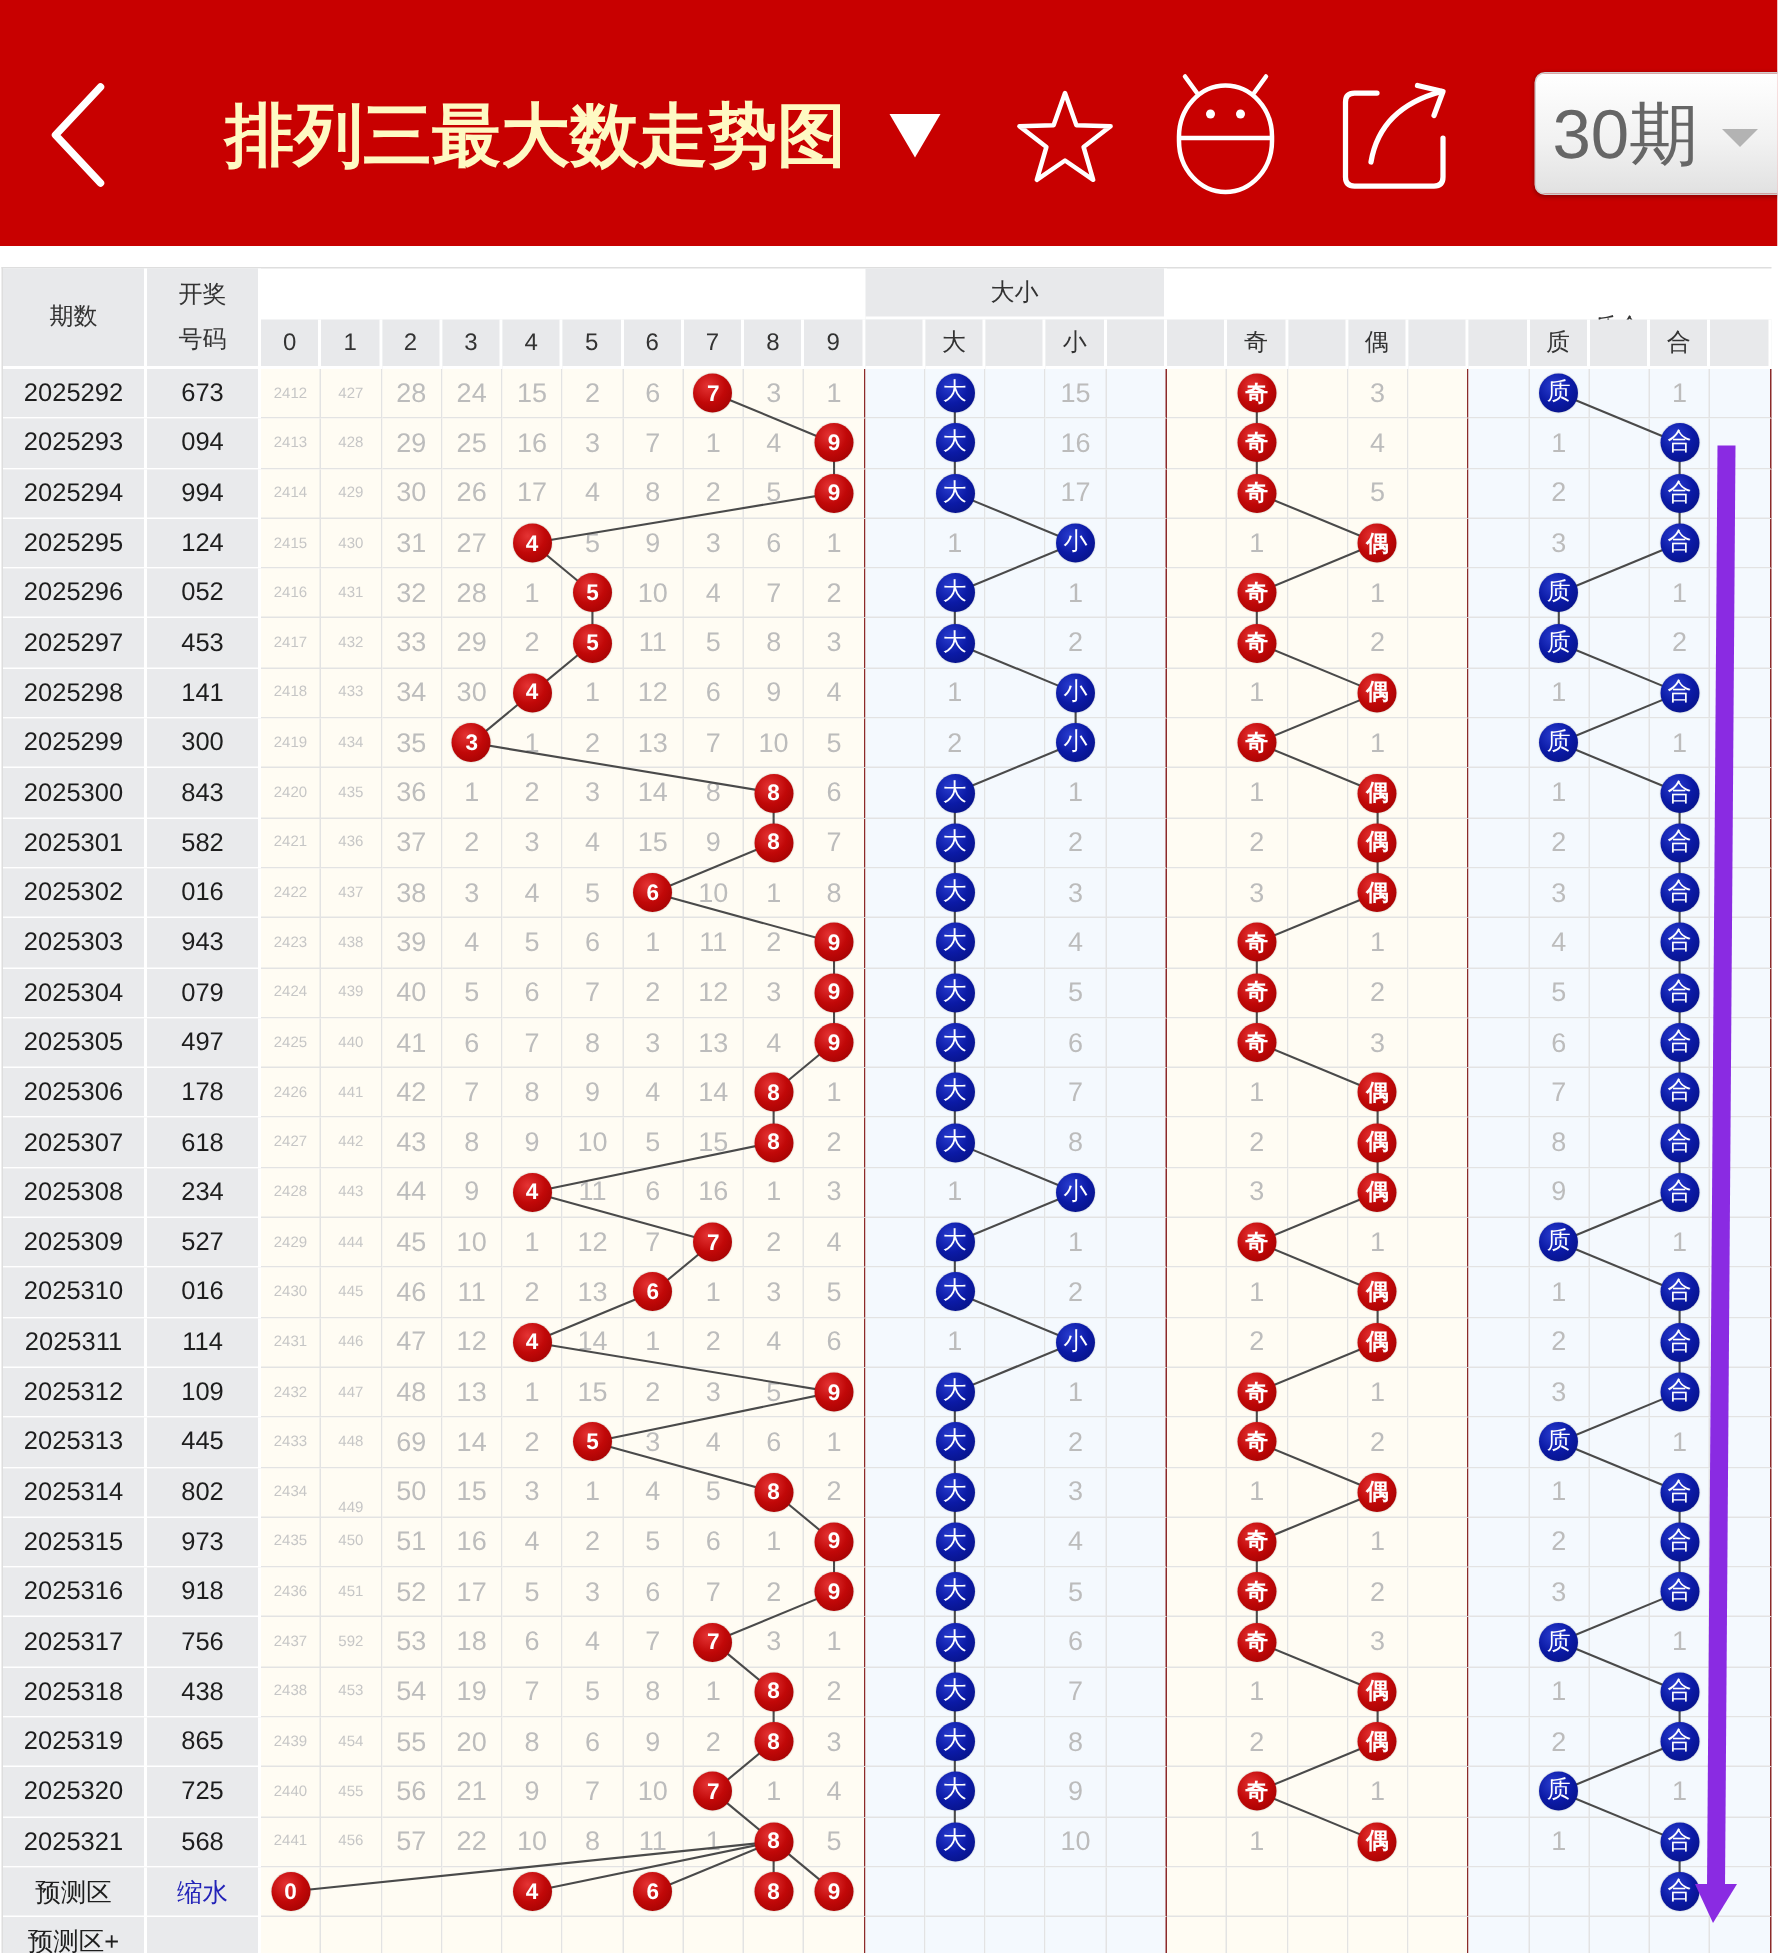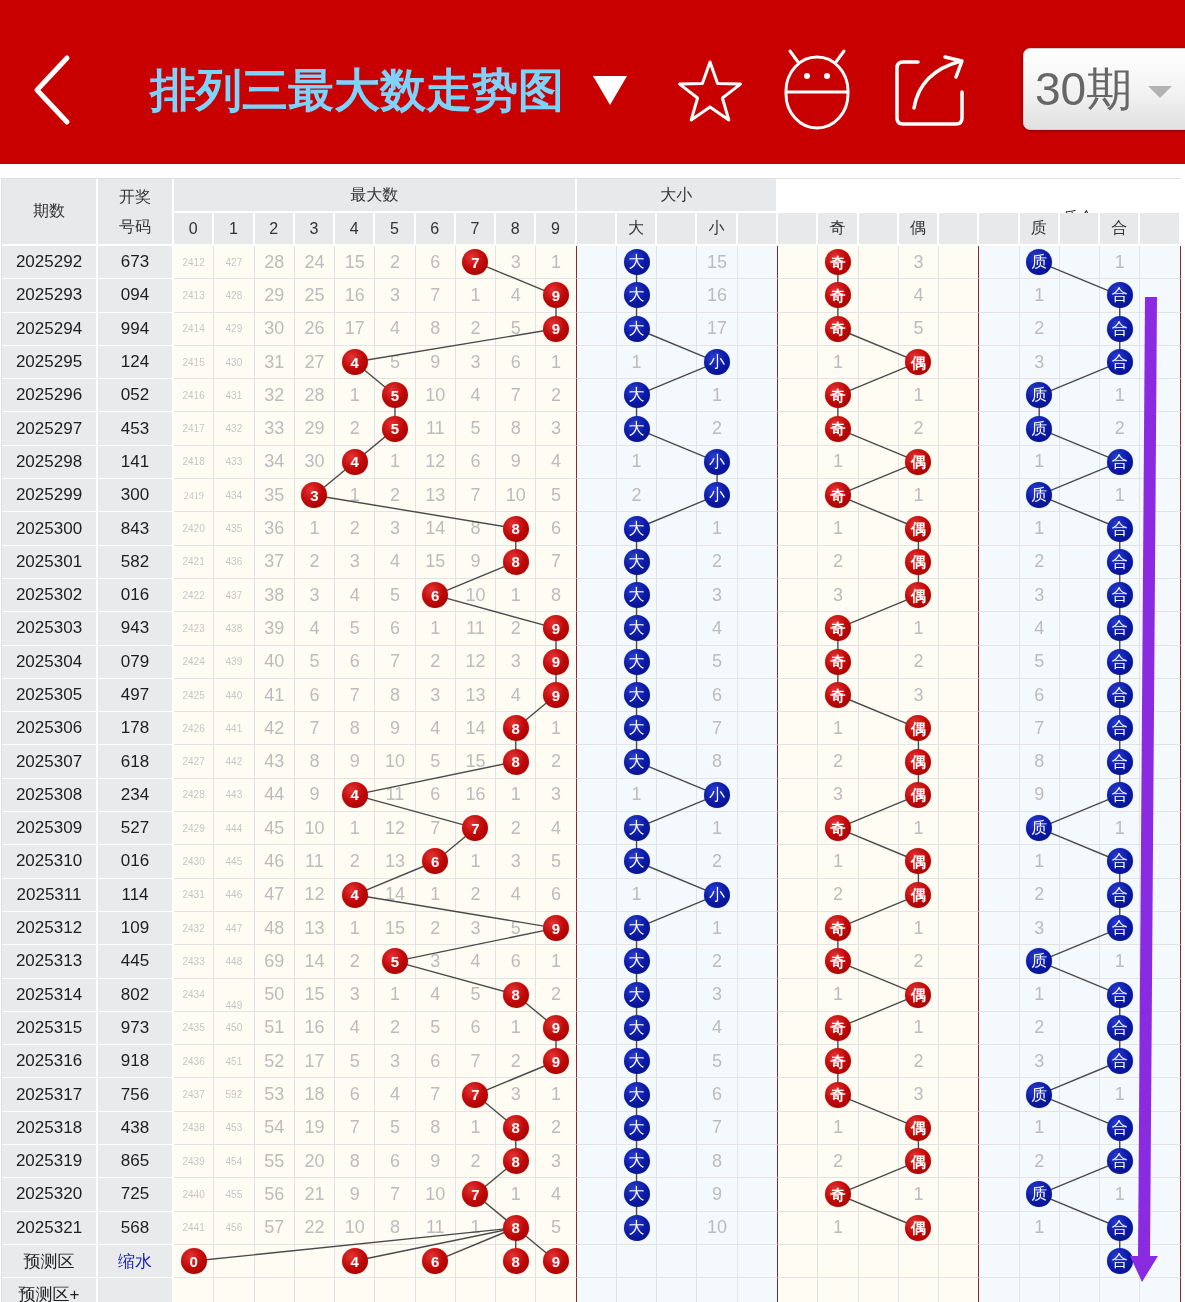--- a/index.html
+++ b/index.html
@@ -1,19 +1,19 @@
 <!DOCTYPE html>
 <html style="--brand: #c80000; --red: #c10808; --blue: #0b1aa6; --link: #2323b8;"><head>
 <meta charset="utf-8">
 <style>
 html,body{margin:0;padding:0;}
 body{width:1185px;height:1302px;overflow:hidden;position:relative;background:#ffffff;font-family:"Liberation Sans","DejaVu Sans",sans-serif;}
 .topbar{position:absolute;left:0;top:0;width:1185px;height:164px;background:var(--brand,#c80000);}
 .ic{position:absolute;display:block;overflow:visible;}
-.title{position:absolute;left:150px;top:62px;font-size:46px;font-weight:bold;color:#7dd3fc;line-height:56px;white-space:nowrap;font-family:"DejaVu Sans",sans-serif;}
+.title{position:absolute;left:150px;top:62px;font-size:46px;font-weight:bold;color:#fef9c3;line-height:56px;white-space:nowrap;font-family:"DejaVu Sans",sans-serif;}
 .period{position:absolute;left:1023px;top:48px;width:180px;height:82px;box-sizing:border-box;border-radius:7px;background:linear-gradient(#ffffff,#f2f2f2 55%,#e1e1e1);border:1px solid #cfcfcf;box-shadow:0 1px 3px rgba(0,0,0,.3);}
 .period-text{position:absolute;left:11px;top:12px;font-size:46px;line-height:56px;color:#666;white-space:nowrap;}
 .period-caret{position:absolute;left:124px;top:37px;width:0;height:0;border-left:12px solid transparent;border-right:12px solid transparent;border-top:12px solid #b3b3b3;}
 
 .grid{position:absolute;left:1px;top:178px;display:grid;grid-template-columns:96px 76px repeat(25,40.28px);grid-template-rows:34px 33px repeat(32,33.31px);border-top:1px solid #dedede;border-left:1px solid #dedede;}
 .c{box-sizing:border-box;display:flex;flex-direction:column;align-items:center;justify-content:center;border-right:1px solid #e3e3e3;border-bottom:1px solid #e3e3e3;font-size:18px;color:#bcbcbc;white-space:nowrap;overflow:visible;}
 .h{background:#e8e9eb;border-right:2px solid #fff;border-bottom:2px solid #fff;color:#333;font-size:16px;}
 .h.two span{display:block;line-height:30px;}
 .l{background:#e9eaec;border-right:2px solid #fff;border-bottom:1px solid #fff;color:#1e1e1e;font-size:17px;}
 .m{background:#fffcf3;}
@@ -63,23 +63,20 @@
 </div>
 
 <div class="grid" id="trend-grid">
     <div class="c h" style="grid-area: 1 / 1 / span 2 / span 1;">
       <span>期数</span>
     </div>
     <div class="c h two" style="grid-area: 1 / 2 / span 2 / span 1;">
       <span>开奖</span>
       <span>号码</span>
     </div>
-    <div class="c h" style="grid-area: 1 / 3 / span 1 / span 10;">
-      <span>最大数</span>
-    </div>
     <div class="c h" style="grid-area: 2 / 3 / span 1 / span 1;">
       <span>0</span>
     </div>
     <div class="c h" style="grid-area: 2 / 4 / span 1 / span 1;">
       <span>1</span>
     </div>
     <div class="c h" style="grid-area: 2 / 5 / span 1 / span 1;">
       <span>2</span>
     </div>
     <div class="c h" style="grid-area: 2 / 6 / span 1 / span 1;">
@@ -594,21 +591,21 @@
     <div class="c q" style="grid-area: 9 / 26 / span 1 / span 1;">
       <span class="ball blue">合</span>
     </div>
     <div class="c q sep" style="grid-area: 9 / 27 / span 1 / span 1;"></div>
     <div class="c l" style="grid-area: 10 / 1 / span 1 / span 1;">
       <span>2025299</span>
     </div>
     <div class="c l" style="grid-area: 10 / 2 / span 1 / span 1;">
       <span>300</span>
     </div>
-    <div class="c m" style="grid-area: 10 / 3 / span 1 / span 1; font-family: Liberation Serif, serif;">
+    <div class="c m" style="grid-area: 10 / 3 / span 1 / span 1;">
       <span class="sm">2419</span>
     </div>
     <div class="c m" style="grid-area: 10 / 4 / span 1 / span 1;">
       <span class="sm">434</span>
     </div>
     <div class="c m" style="grid-area: 10 / 5 / span 1 / span 1;">
       <span>35</span>
     </div>
     <div class="c m" style="grid-area: 10 / 6 / span 1 / span 1;">
       <span class="ball red">3</span>

